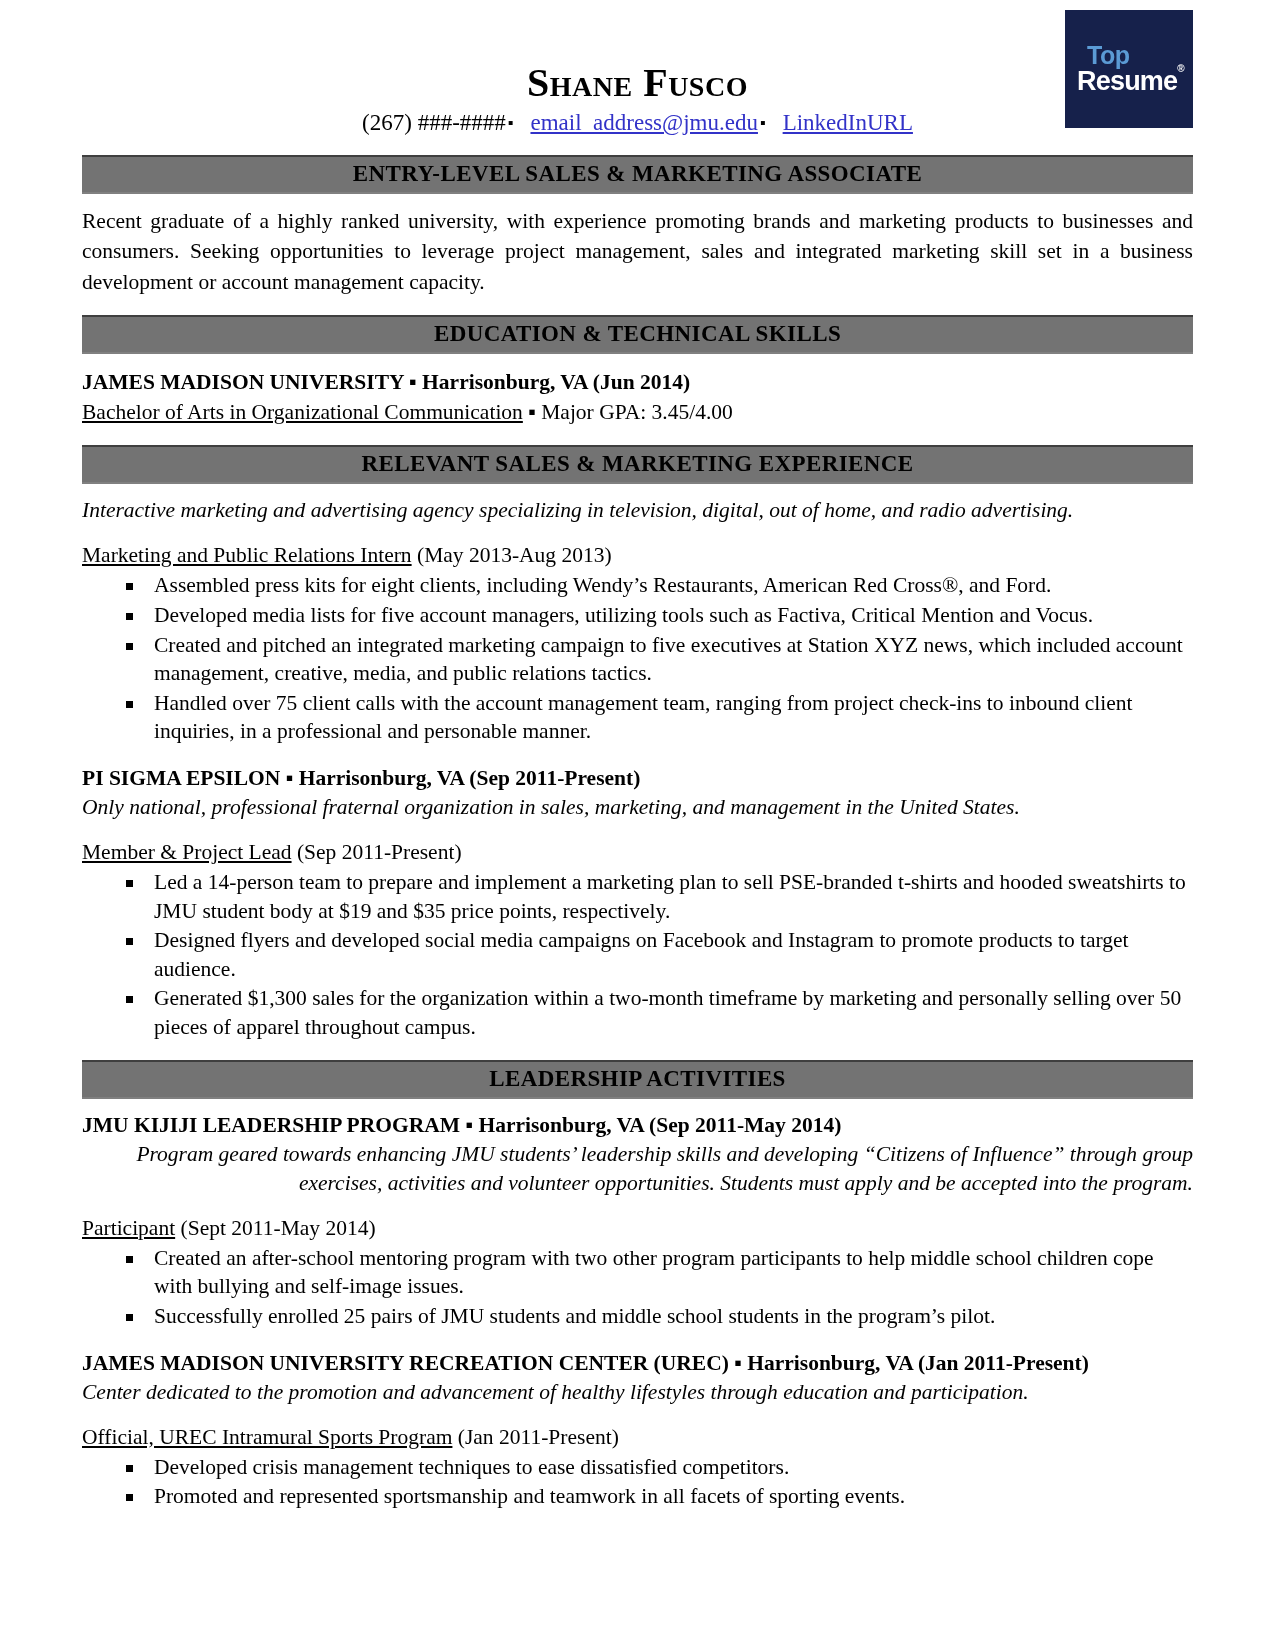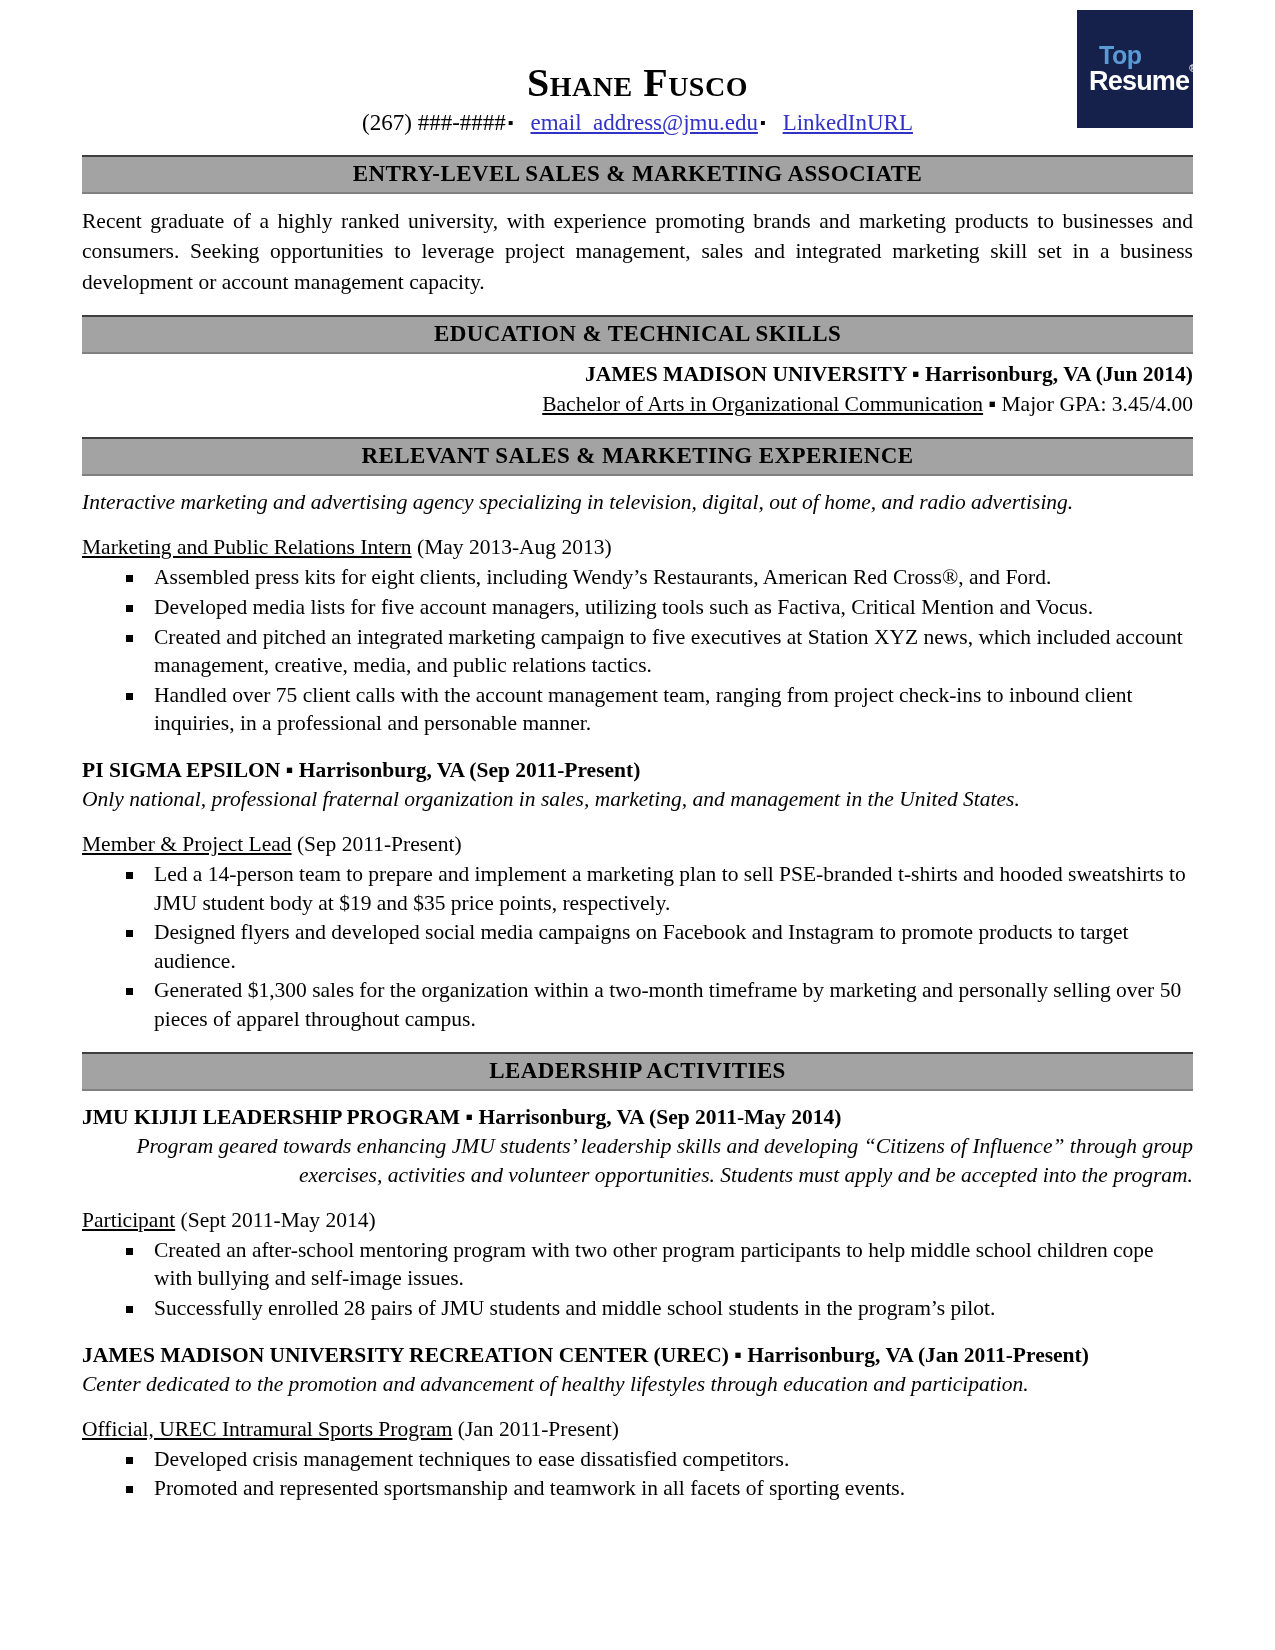--- a/index.html
+++ b/index.html
@@ -19,21 +19,21 @@
     width: 1275px;
     height: 1650px;
     padding: 0 82px;
   }
 
   
   .logo {
     position: absolute;
     top: 10px;
     right: 82px;
-    width: 116px;
+    width: 128px;
     height: 118px;
     background: #16214b;
     display: flex;
     flex-direction: column;
     align-items: center;
     justify-content: center;
     font-family: "Liberation Sans", "DejaVu Sans", sans-serif;
     line-height: 1.0;
   }
   .logo-top {
@@ -78,40 +78,40 @@
   }
   .contact a, .contact .lnk {
     color: #3232c8;
     text-decoration: underline;
     margin-left: 15px;
   }
   .sep { padding: 0 2px; font-size: 16px; vertical-align: 2px; }
 
   
   .section-bar {
-    background: #a3a3a3;
+    background: #737373;
     border-top: 2px solid #3f3f3f;
     border-bottom: 2px solid #808080;
     text-align: center;
     font-weight: bold;
     font-size: 23px;
     letter-spacing: 0.4px;
     padding: 4px 0 5px 0;
     margin-top: 18px;
   }
 
   
   .summary {
     text-align: justify;
     font-size: 21.5px;
     line-height: 1.42;
     margin-top: 12px;
   }
 
-  .edu-block { text-align: right; margin-top: 6px; }
+  .edu-block { text-align: left; margin-top: 14px; }
   .edu-school { font-size: 21.5px; font-weight: bold; line-height: 1.38; }
   .edu-degree-line { font-size: 21.5px; line-height: 1.38; }
   .u { text-decoration: underline; }
 
   .skills-block { text-align: center; margin-top: 20px; }
   .skills-line { font-size: 21.5px; line-height: 1.32; }
 
   .job { margin-top: 18px; }
   .job-first { margin-top: 12px; }
   .job-head { font-size: 21.5px; font-weight: bold; line-height: 1.35; }
@@ -190,21 +190,21 @@
   </div>
 
   <div class="section-bar">LEADERSHIP ACTIVITIES</div>
 
   <div class="job job-first">
     <div class="job-head">JMU KIJIJI LEADERSHIP PROGRAM ▪ Harrisonburg, VA (Sep 2011-May 2014)</div>
     <div class="job-desc job-desc-wide">Program geared towards enhancing JMU students’ leadership skills and developing “Citizens of Influence” through group exercises, activities and volunteer opportunities. Students must apply and be accepted into the program.</div>
     <div class="role-line"><span class="u">Participant</span><span> (Sept 2011-May 2014)</span></div>
     <ul class="bullets">
       <li>Created an after-school mentoring program with two other program participants to help middle school children cope with bullying and self-image issues.</li>
-      <li>Successfully enrolled 28 pairs of JMU students and middle school students in the program’s pilot.</li>
+      <li>Successfully enrolled 25 pairs of JMU students and middle school students in the program’s pilot.</li>
     </ul>
   </div>
 
   <div class="job">
     <div class="job-head">JAMES MADISON UNIVERSITY RECREATION CENTER (UREC) ▪ Harrisonburg, VA (Jan 2011-Present)</div>
     <div class="job-desc">Center dedicated to the promotion and advancement of healthy lifestyles through education and participation.</div>
     <div class="role-line"><span class="u">Official, UREC Intramural Sports Program</span><span> (Jan 2011-Present)</span></div>
     <ul class="bullets">
       <li>Developed crisis management techniques to ease dissatisfied competitors.</li>
       <li>Promoted and represented sportsmanship and teamwork in all facets of sporting events.</li>

